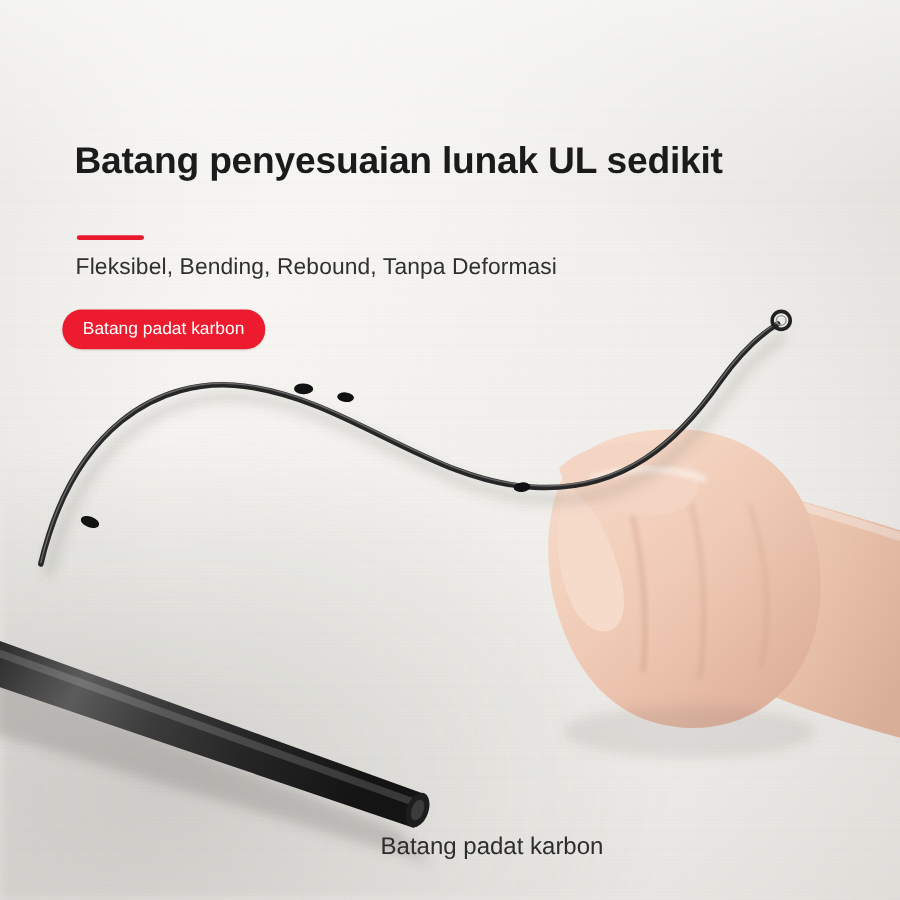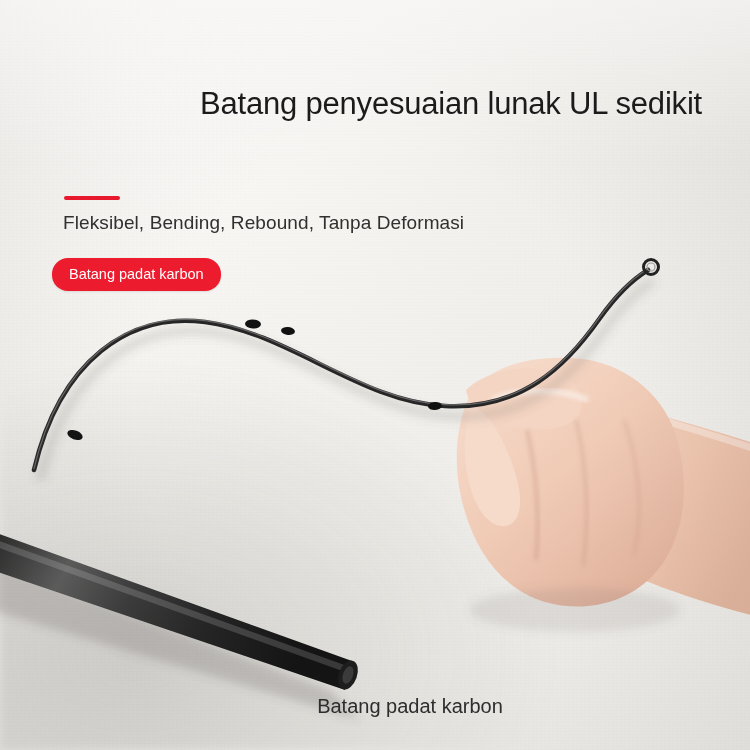--- a/index.html
+++ b/index.html
@@ -44,28 +44,27 @@
     position: absolute;
     left: 0; bottom: 0;
     width: 620px; height: 430px;
     background: radial-gradient(ellipse at 22% 78%, rgba(90,88,85,.20) 0%, rgba(90,88,85,0) 62%);
     filter: blur(4px);
   }
 
   .headline {
     position: absolute;
     left: 62px;
-    top: 82px;
+    top: 112px;
     width: 640px;
     color: #1b1b1b;
     font-size: 31px;
-    font-weight: normal;
+    font-weight: bold;
     line-height: 43px;
     letter-spacing: -0.2px;
-    text-align: right;
   }
   .headline .l2 { display: block; }
 
   .red-rule {
     position: absolute;
     left: 64px;
     top: 196px;
     width: 56px;
     height: 4px;
     background: #e8192c;

